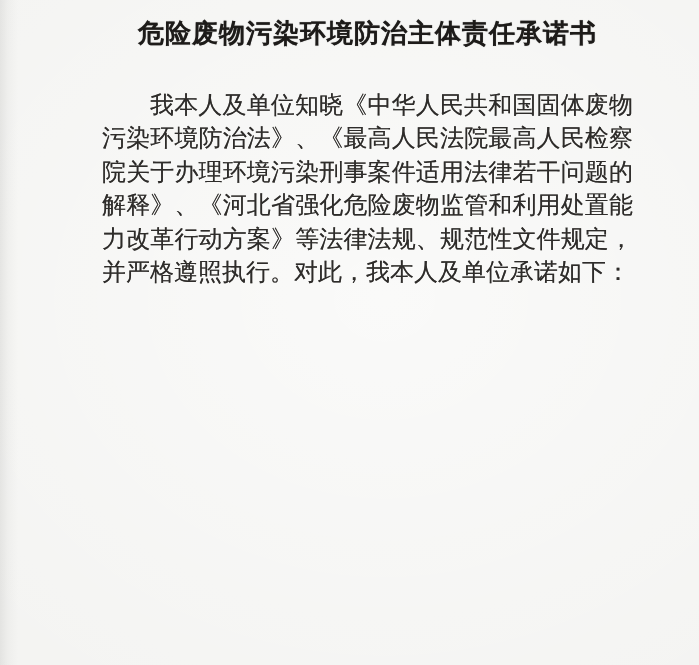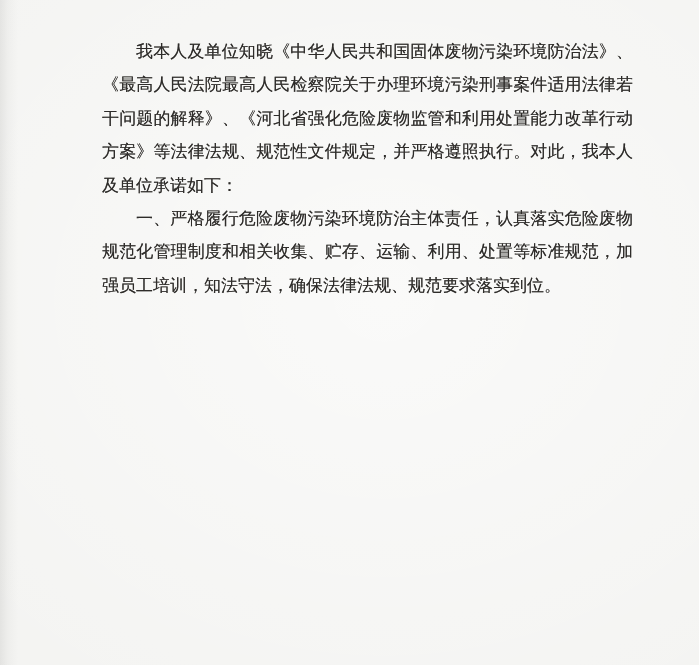--- a/index.html
+++ b/index.html
@@ -35,36 +35,36 @@
     font-size: 26px;
     line-height: 40px;
     font-weight: bold;
     letter-spacing: 1px;
     text-align: center;
     color: #1d1b19;
     text-shadow: 0 0 0.7px rgba(30,28,26,0.75);
   }
   .doc-body {
     margin-top: 35px;
-    font-size: 17px;
+    font-size: 24px;
     line-height: 33.4px;
     color: #2e2c2a;
     text-align: justify;
     text-align-last: left;
     text-shadow: 0 0 0.6px rgba(46,44,42,0.65);
   }
   .doc-body p {
     margin: 0;
     padding: 0;
     text-indent: 2em;
   }
 </style>
 </head>
 <body>
 
 <div class="page">
   <div class="content">
+    <h1 class="doc-title">危险废物污染环境防治主体责任承诺书</h1>
     <div class="doc-body">
       <p>我本人及单位知晓《中华人民共和国固体废物污染环境防治法》、《最高人民法院最高人民检察院关于办理环境污染刑事案件适用法律若干问题的解释》、《河北省强化危险废物监管和利用处置能力改革行动方案》等法律法规、规范性文件规定，并严格遵照执行。对此，我本人及单位承诺如下：</p>
-      <p>一、严格履行危险废物污染环境防治主体责任，认真落实危险废物规范化管理制度和相关收集、贮存、运输、利用、处置等标准规范，加强员工培训，知法守法，确保法律法规、规范要求落实到位。</p>
     </div>
   </div>
 </div>
 
 </body></html>

